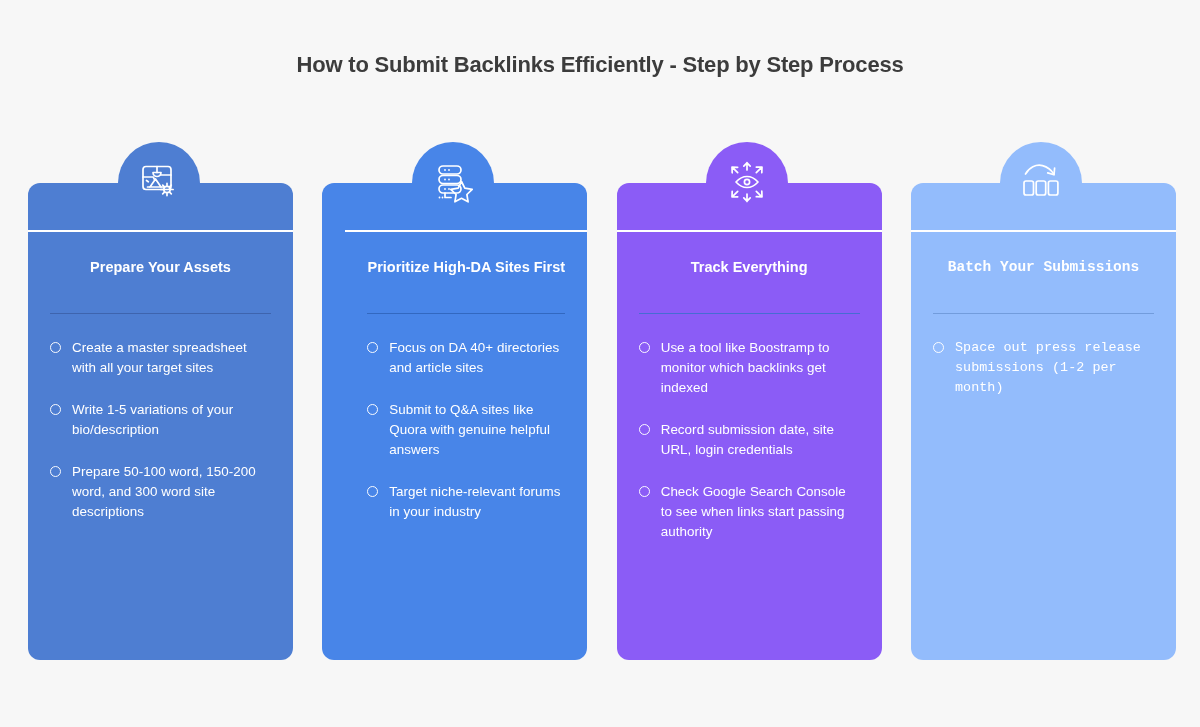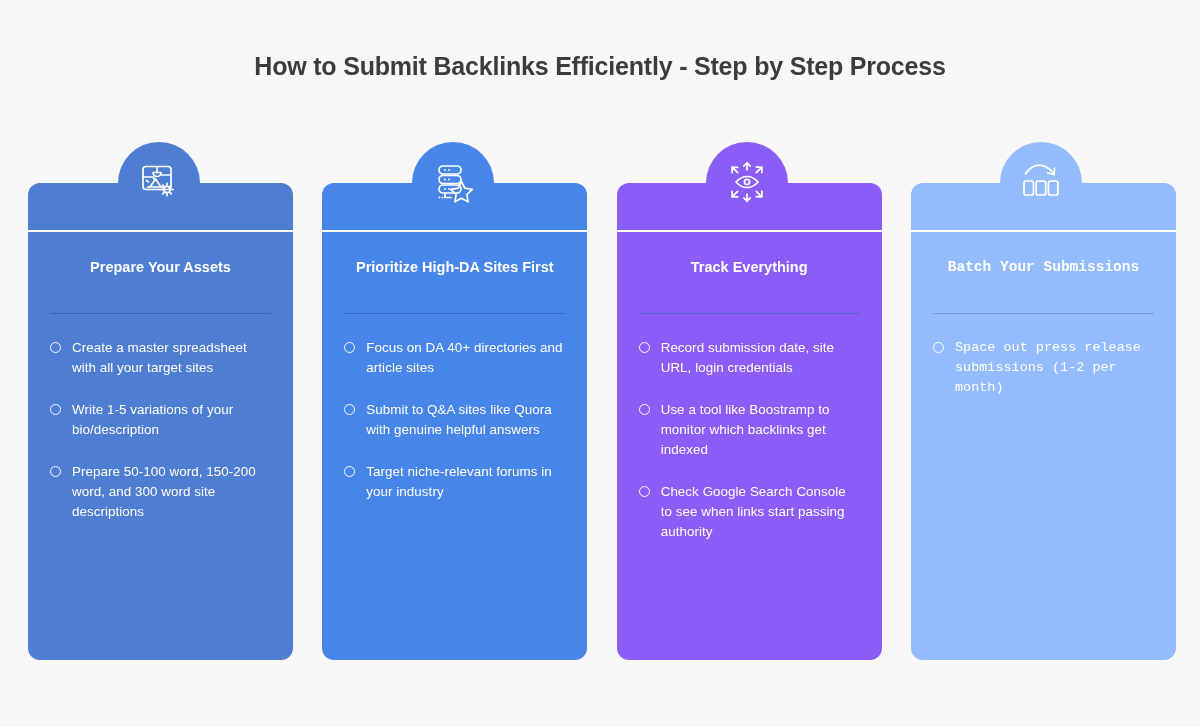--- a/index.html
+++ b/index.html
@@ -21,21 +21,21 @@
     width: 1200px;
     height: 727px;
   }
 
   .page-title {
     position: absolute;
     top: 52px;
     left: 0;
     width: 1200px;
     text-align: center;
-    font-size: 25px;
+    font-size: 22px;
     font-weight: bold;
     color: #3c3c3c;
     letter-spacing: -0.2px;
   }
 
   .cards-row {
     position: absolute;
     top: 142px;
     left: 28px;
     width: 1144px;
@@ -148,21 +148,21 @@
 
   .item-text {
     font-size: 13.4px;
     line-height: 1.49;
     color: #ffffff;
     letter-spacing: 0.05px;
   }
 
   
   .card-1 .card-cap, .card-1 .card-body { background: #4e7ed2; }
-  .card-2 .card-cap, .card-2 .card-body { background: #4885e8; }
+  .card-2 .card-cap, .card-2 .card-body { background: #4885e8; padding-left: 23px; }
   .card-3 .card-cap, .card-3 .card-body { background: #8b5cf6; }
   .card-4 .card-cap, .card-4 .card-body { background: #93bcfc; font-family: Liberation Mono, monospace; }
 
   .card-2 .card-rule { background: #2f63b8; }
   .card-3 .card-rule { background: #3a6fcd; }
   .card-4 .card-rule { background: #6c96d6; }
 </style>
 </head>
 <body>
 
@@ -267,25 +267,25 @@
         </svg>
       </div>
       <div class="card-body">
         <div class="card-header-band"></div>
         <div class="card-content">
           <div class="card-heading">Track Everything</div>
           <div class="card-rule"></div>
           <ul class="card-list">
             <li class="card-list-item">
               <span class="bullet-circle"></span>
+              <span class="item-text">Use a tool like Boostramp to monitor which backlinks get indexed</span>
+            </li>
+            <li class="card-list-item">
+              <span class="bullet-circle"></span>
               <span class="item-text">Record submission date, site URL, login credentials</span>
-            </li>
-            <li class="card-list-item">
-              <span class="bullet-circle"></span>
-              <span class="item-text">Use a tool like Boostramp to monitor which backlinks get indexed</span>
             </li>
             <li class="card-list-item">
               <span class="bullet-circle"></span>
               <span class="item-text">Check Google Search Console to see when links start passing authority</span>
             </li>
           </ul>
         </div>
       </div>
     </div>
 

